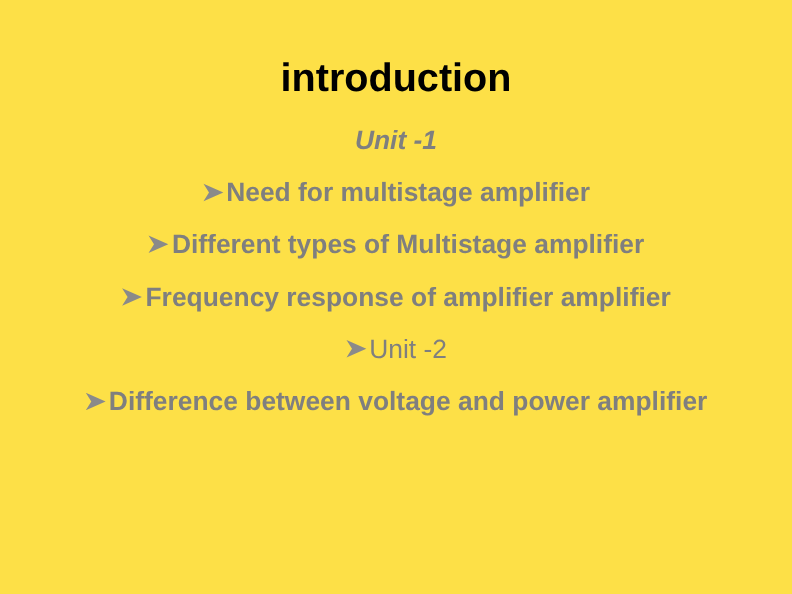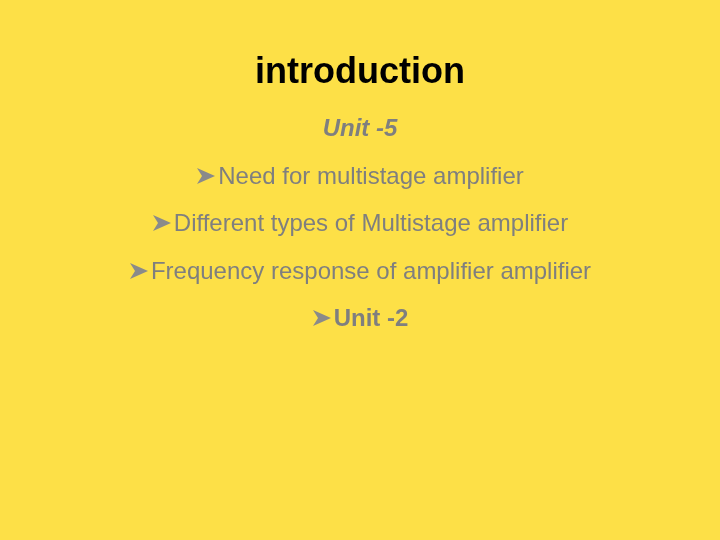--- a/index.html
+++ b/index.html
@@ -40,42 +40,43 @@
       width: 640px;
       top: 114px;
       text-align: center;
       color: #7f7f7f;
       font-size: 24px;
       line-height: 28px;
     }
     .line {
       margin: 0 0 19.5px 0;
       padding: 0;
+      font-weight: bold;
     }
     .unit-heading {
       font-style: italic;
       font-weight: bold;
     }
     .bullet-arrow {
       display: inline-block;
       width: 20px;
       height: 18px;
       vertical-align: -1px;
       margin-right: 2px;
     }
-    .bold { font-weight: bold; }
+    .bold { font-weight: normal; }
   </style>
 </head>
 <body>
 
 <div class="slide">
   <div class="title">introduction</div>
 
   <div class="content">
-    <p class="line unit-heading">Unit  -5</p>
+    <p class="line unit-heading">Unit  -1</p>
 
     <p class="line">
       <svg class="bullet-arrow" viewBox="0 0 20 18">
           <path d="M1 1 L19 9 L1 17 L6 9 Z" fill="#8a8a8a"></path>
         </svg><span>Need for multistage amplifier</span>
     </p>
 
 
     <p class="line">
       <svg class="bullet-arrow" viewBox="0 0 20 18">
@@ -88,14 +89,19 @@
           <path d="M1 1 L19 9 L1 17 L6 9 Z" fill="#8a8a8a"></path>
         </svg><span>Frequency response of amplifier amplifier</span>
     </p>
 
     <p class="line bold">
       <svg class="bullet-arrow" viewBox="0 0 20 18">
           <path d="M1 1 L19 9 L1 17 L6 9 Z" fill="#8a8a8a"></path>
         </svg><span>Unit -2</span>
     </p>
 
+    <p class="line">
+      <svg class="bullet-arrow" viewBox="0 0 20 18">
+          <path d="M1 1 L19 9 L1 17 L6 9 Z" fill="#8a8a8a"></path>
+        </svg><span>Difference between voltage and power amplifier</span>
+    </p>
   </div>
 </div>
 
 </body></html>

